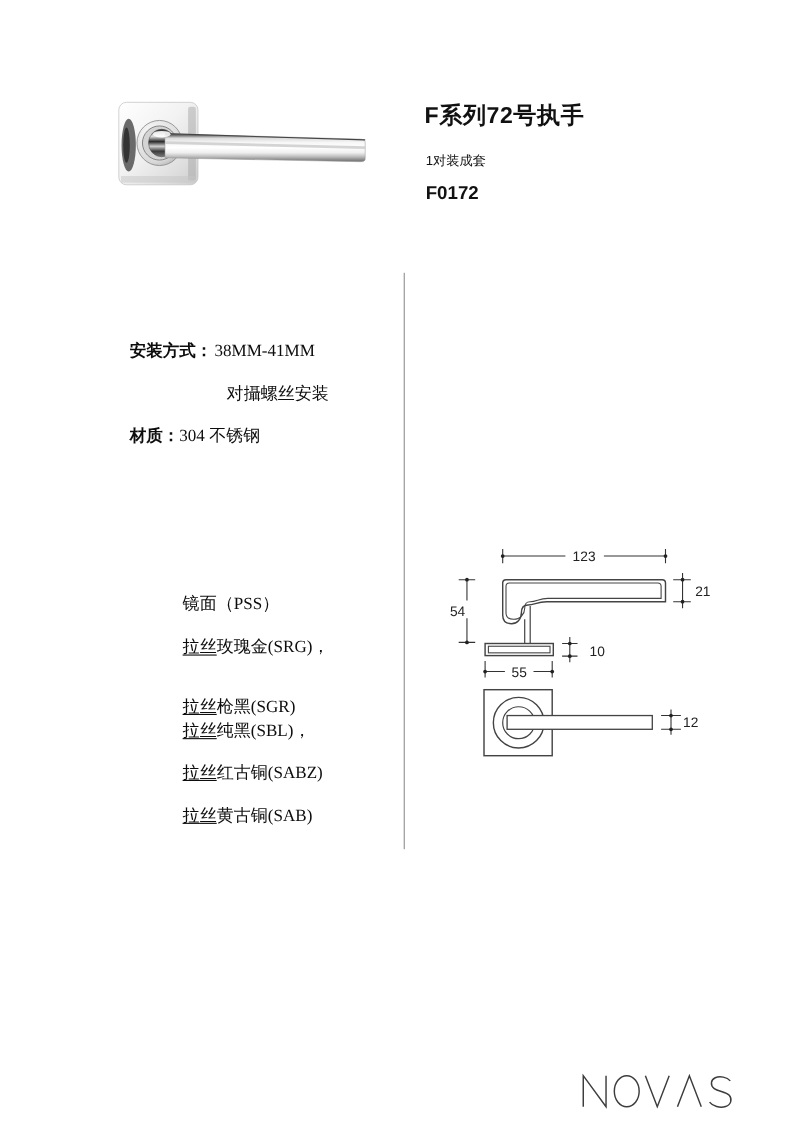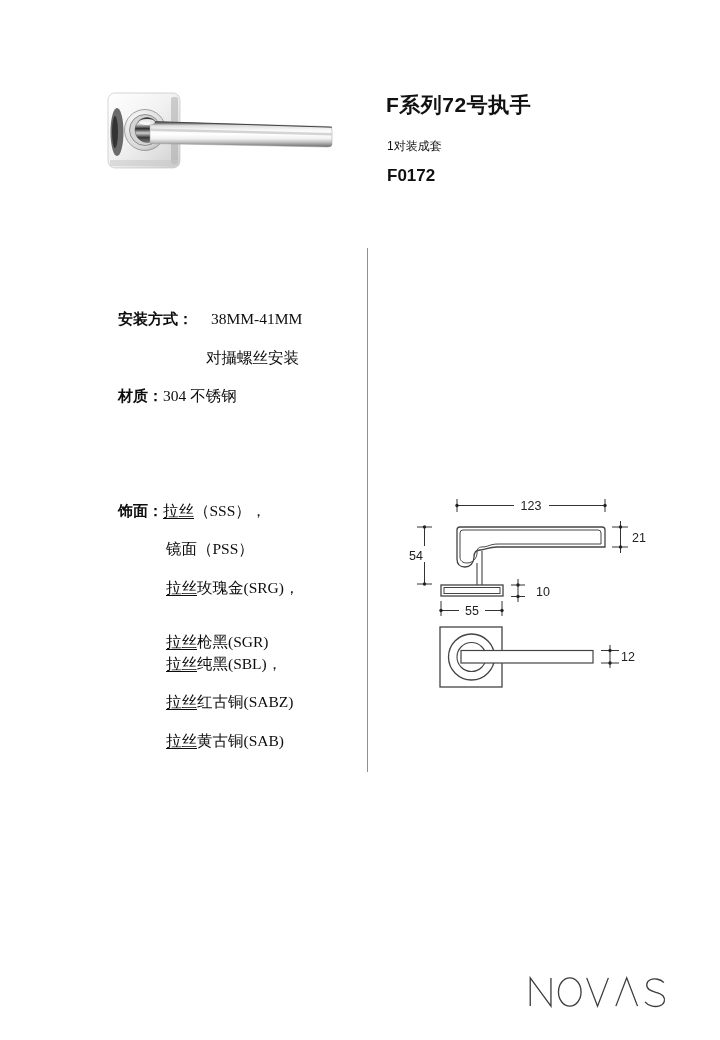--- a/index.html
+++ b/index.html
@@ -10,21 +10,21 @@
          letter-spacing:.5px;white-space:nowrap;}
   .subtitle{position:absolute;left:387px;top:138px;font-size:12px;white-space:nowrap;}
   .model{position:absolute;left:387px;top:166px;font-size:17px;font-weight:700;white-space:nowrap;}
   
   .divider{position:absolute;left:367px;top:248px;width:1px;height:524px;background:#8f8f8f;}
   
   .row{position:absolute;left:118px;font-size:15.5px;color:#0d0d0d;white-space:nowrap;
        font-family:"Liberation Serif",serif;}
   .row .lbl{font-family:"Liberation Sans",sans-serif;font-weight:700;font-size:15px;}
   .row .und{text-decoration:underline;text-underline-offset:2px;}
-  .row .gap{margin-left:18px;}
+  .row .gap{margin-left:2px;}
   .r0{top:271px}.r1{top:310px}.r2{top:348px;left:206px}.r3{top:386px}.r4{top:425px}
   .r5{top:463px;left:161px}.r6{top:501px}.r7{top:539px;left:166px}.r8{top:578px;left:166px}
   .r9{top:632px;left:166px}.r10{top:654px;left:166px}.r11{top:692px;left:166px}.r12{top:731px;left:166px}
   
   .photo{position:absolute;left:93px;top:70px;}
   .techdraw{position:absolute;left:395px;top:488px;}
   .logo{position:absolute;left:527px;top:976px;}
   .dimtxt{font-family:"Liberation Sans",sans-serif;font-size:12.5px;fill:#222;}
 </style>
 </head>
@@ -81,21 +81,20 @@
 
   <div class="title">F系列72号执手</div>
   <div class="subtitle">1对装成套</div>
   <div class="model">F0172</div>
 
   <div class="divider"></div>
 
   <div class="row r1"><span class="lbl">安装方式：</span><span class="und"></span><span class="gap">38MM-41MM</span></div>
   <div class="row r2"><span class="lbl"></span><span class="und"></span><span>对攝螺丝安装</span></div>
   <div class="row r3"><span class="lbl">材质：</span><span class="und"></span><span>304 不锈钢</span></div>
-  <div class="row r6"><span class="lbl">饰面：</span><span class="und">拉丝</span><span>（SSS），</span></div>
   <div class="row r7"><span class="lbl"></span><span class="und"></span><span>镜面（PSS）</span></div>
   <div class="row r8"><span class="lbl"></span><span class="und">拉丝</span><span>玫瑰金(SRG)，</span></div>
   <div class="row r9"><span class="lbl"></span><span class="und">拉丝</span><span>枪黑(SGR)</span></div>
   <div class="row r10"><span class="lbl"></span><span class="und">拉丝</span><span>纯黑(SBL)，</span></div>
   <div class="row r11"><span class="lbl"></span><span class="und">拉丝</span><span>红古铜(SABZ)</span></div>
   <div class="row r12"><span class="lbl"></span><span class="und">拉丝</span><span>黄古铜(SAB)</span></div>
 
   <svg class="techdraw" width="270" height="240" viewBox="395 488 270 240">
     <g fill="none" stroke="#444" stroke-width="1.3">
 

